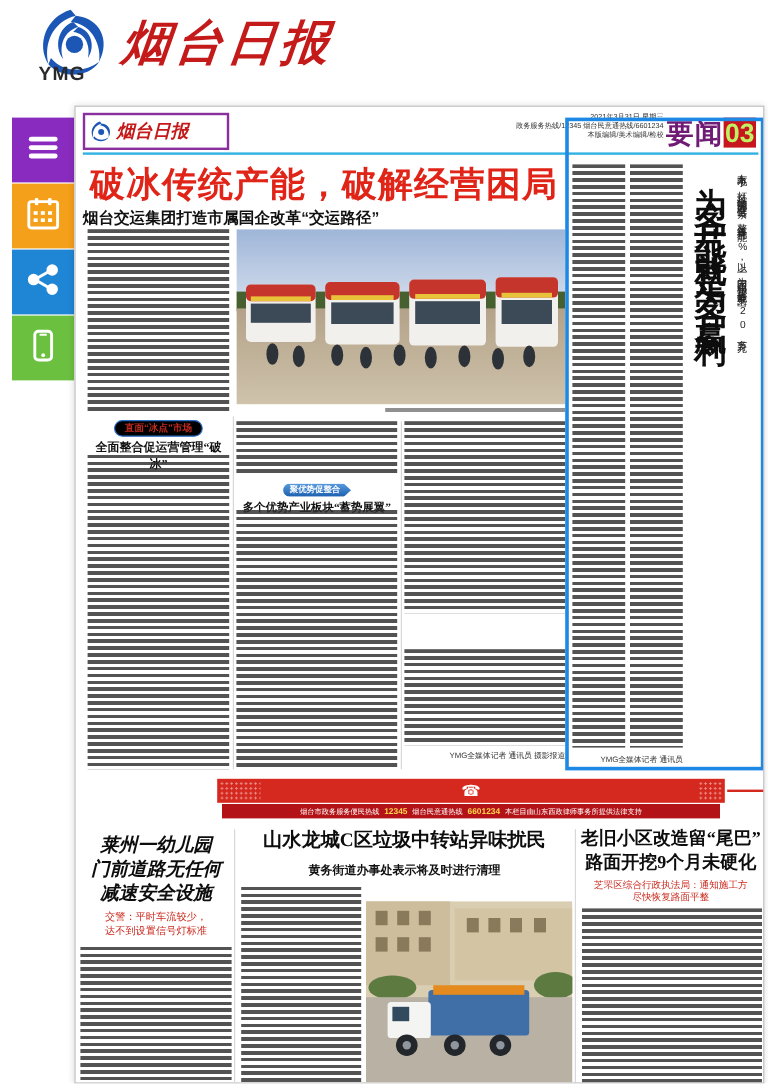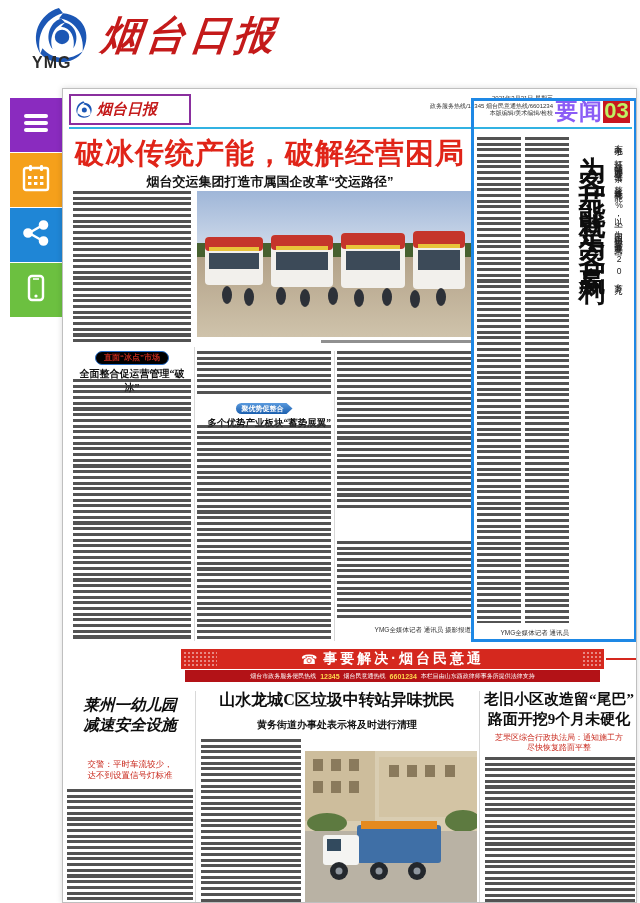--- a/index.html
+++ b/index.html
@@ -25,28 +25,28 @@
   
   .page{left:62px;top:88px;width:575px;height:815px;background:#fff;border:1px solid #bfbfbf;
     box-shadow:0 0 6px rgba(0,0,0,.15);overflow:hidden;}
   .page .abs{position:absolute;}
 
   .m-logo{left:6px;top:5px;width:122px;height:31px;border:2px solid #8a2f9e;display:flex;align-items:center;gap:3px;padding:1px 3px;background:#fff;}
   .m-logo svg{width:20px;height:20px;flex:0 0 auto;}
   .m-logo-name{font-size:15px;font-weight:900;color:var(--calligraphy-red);font-style:italic;
     font-family:"Liberation Serif","DejaVu Serif",serif;white-space:nowrap;}
   .tiny-lines{left:330px;top:6px;width:160px;text-align:right;font-size:6px;line-height:7.5px;color:#333;}
-  .section-label{left:492px;top:7px;font-size:23px;font-weight:900;color:#8b5cf6;letter-spacing:1px;}
+  .section-label{left:492px;top:7px;font-size:23px;font-weight:900;color:#701a75;letter-spacing:1px;}
   .page-no{left:540px;top:9px;width:27px;height:25px;background:var(--badge-red);color:#bef264;
     font-size:22px;font-weight:bold;display:flex;align-items:center;justify-content:center;}
   .cyan-rule{left:6px;top:38px;width:563px;height:2px;background:var(--rule-cyan);}
 
   .headline{left:6px;top:45px;width:402px;text-align:center;font-size:29px;font-weight:900;
     color:var(--headline-red);letter-spacing:1px;font-family:"Liberation Serif","DejaVu Serif",serif;}
-  .subhead{left:6px;top:84px;width:402px;text-align:center;font-size:13px;font-weight:bold;color:#111;}
+  .subhead{left:6px;top:84px;width:402px;font-size:13px;font-weight:bold;color:#111;}
 
   
   .tf{background-image:repeating-linear-gradient(to bottom,rgba(45,45,45,.82) 0px,rgba(45,45,45,.82) 3px,transparent 3px,transparent 5.7px);}
   .tf.light{background-image:repeating-linear-gradient(to bottom,rgba(70,70,70,.6) 0px,rgba(70,70,70,.6) 3px,transparent 3px,transparent 5.7px);}
 
   .vline{width:1px;background:#d8d8d8;}
 
   .sec-mark{text-align:center;}
   .pill-outline{display:inline-block;border:1px solid #2a6fc8;border-radius:9px;background:#000000;
     color:#c12a1e;font-size:8px;font-weight:bold;padding:1px 8px;line-height:10px;}
@@ -238,55 +238,55 @@
     <span class="pill-outline">直面“冰点”市场</span>
     <div class="sec-head" style="font-size:10px;">全面整合促运营管理“破冰”</div>
   </div>
   <div class="abs tf" style="left:10px;top:290px;width:118px;height:262px;"></div>
 
   <div class="abs vline" style="left:131px;top:258px;height:294px;"></div>
 
   <div class="abs tf" style="left:134px;top:262px;width:134px;height:44px;"></div>
   <div class="abs sec-mark" style="left:134px;top:308px;width:134px;">
     <span class="pill-solid">聚优势促整合</span>
-    <div class="sec-head" style="font-size:9.5px;text-align:right;">多个优势产业板块“蓄势展翼”</div>
+    <div class="sec-head" style="font-size:9.5px;">多个优势产业板块“蓄势展翼”</div>
   </div>
   <div class="abs tf" style="left:134px;top:336px;width:134px;height:216px;"></div>
 
   <div class="abs vline" style="left:271px;top:262px;height:290px;"></div>
 
   <div class="abs tf" style="left:274px;top:262px;width:134px;height:160px;"></div>
   <div class="abs tf" style="left:274px;top:452px;width:134px;height:80px;"></div>
   <div class="abs byline" style="left:274px;top:537px;width:134px;">YMG全媒体记者 通讯员 摄影报道</div>
 
   <div class="abs hl-box"></div>
   <div class="abs tf" style="left:414px;top:48px;width:44px;height:486px;"></div>
   <div class="abs tf" style="left:462px;top:48px;width:44px;height:486px;"></div>
   <div class="abs byline" style="left:414px;top:540px;width:92px;">YMG全媒体记者 通讯员</div>
   <div class="abs v-title">为客户节能就是为客户赢利</div>
   <div class="abs v-kicker">东方电子：打造综合能源管理全链条，整体单耗节能5%以上，为园区用户年节省能耗支出620多万元</div>
 
   <div class="abs banner">
     <div class="band">
       <span class="band-phone">☎</span>
-      <span class="band-title">事要解决·烟台民意通</span>
     </div>
     <div class="band-line"></div>
     <div class="strip">
       <span>烟台市政务服务便民热线</span>
       <b>12345</b>
       <span>烟台民意通热线</span>
       <b>6601234</b>
       <span>本栏目由山东西政律师事务所提供法律支持</span>
     </div>
   </div>
 
   <div>
     <div class="abs ba-title-serif colA-title">
       <div>莱州一幼儿园</div>
+      <div>门前道路无任何</div>
       <div>减速安全设施</div>
     </div>
     <div class="abs red-sub colA-sub">
       <div>交警：平时车流较少，</div>
       <div>达不到设置信号灯标准</div>
     </div>
     <div class="abs tf" style="left:4px;top:700px;width:126px;height:113px;"></div>
   </div>
 
   <div class="abs vline" style="left:132px;top:602px;height:211px;"></div>

